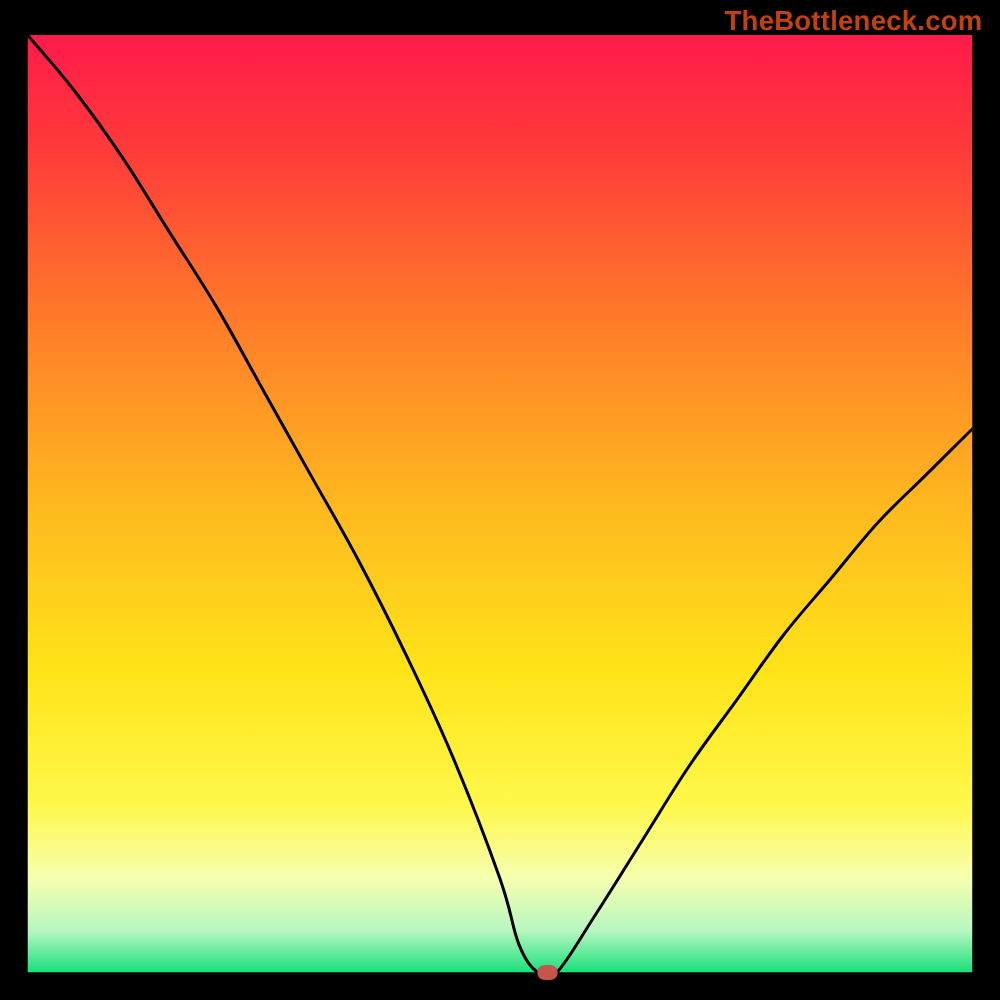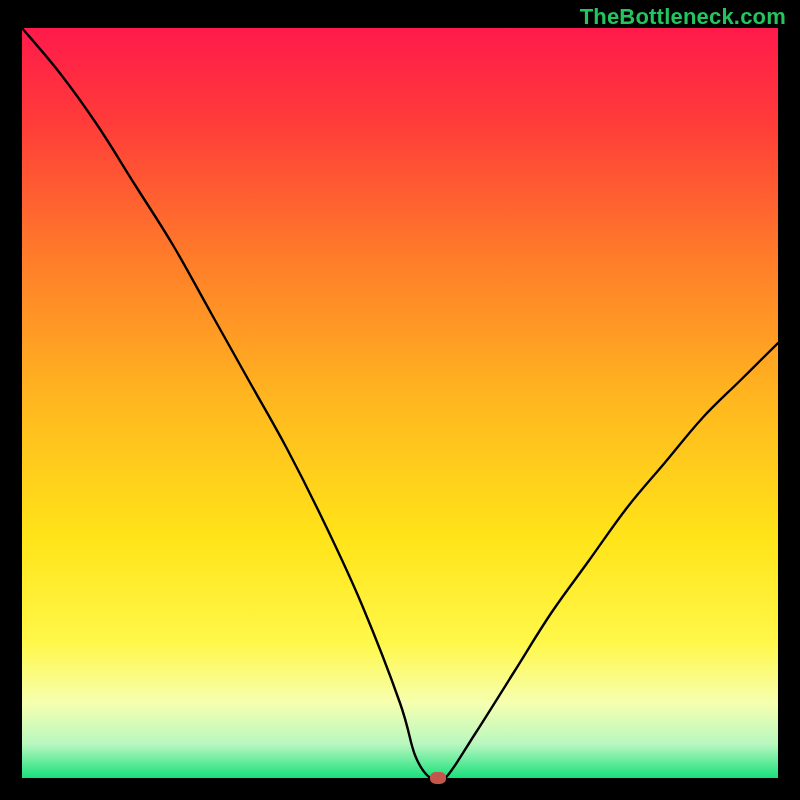--- a/index.html
+++ b/index.html
@@ -14,21 +14,21 @@
   .frame {
     position: relative;
     width: 800px;
     height: 800px;
     background: #000;
   }
   .watermark {
     position: absolute;
     top: 4px;
     right: 14px;
-    color: #22c55e;
+    color: #c2410c;
     font-size: 22px;
     font-weight: 600;
     letter-spacing: 0.2px;
     user-select: none;
   }
   .plot {
     position: absolute;
     left: 22px;
     top: 28px;
     width: 756px;

